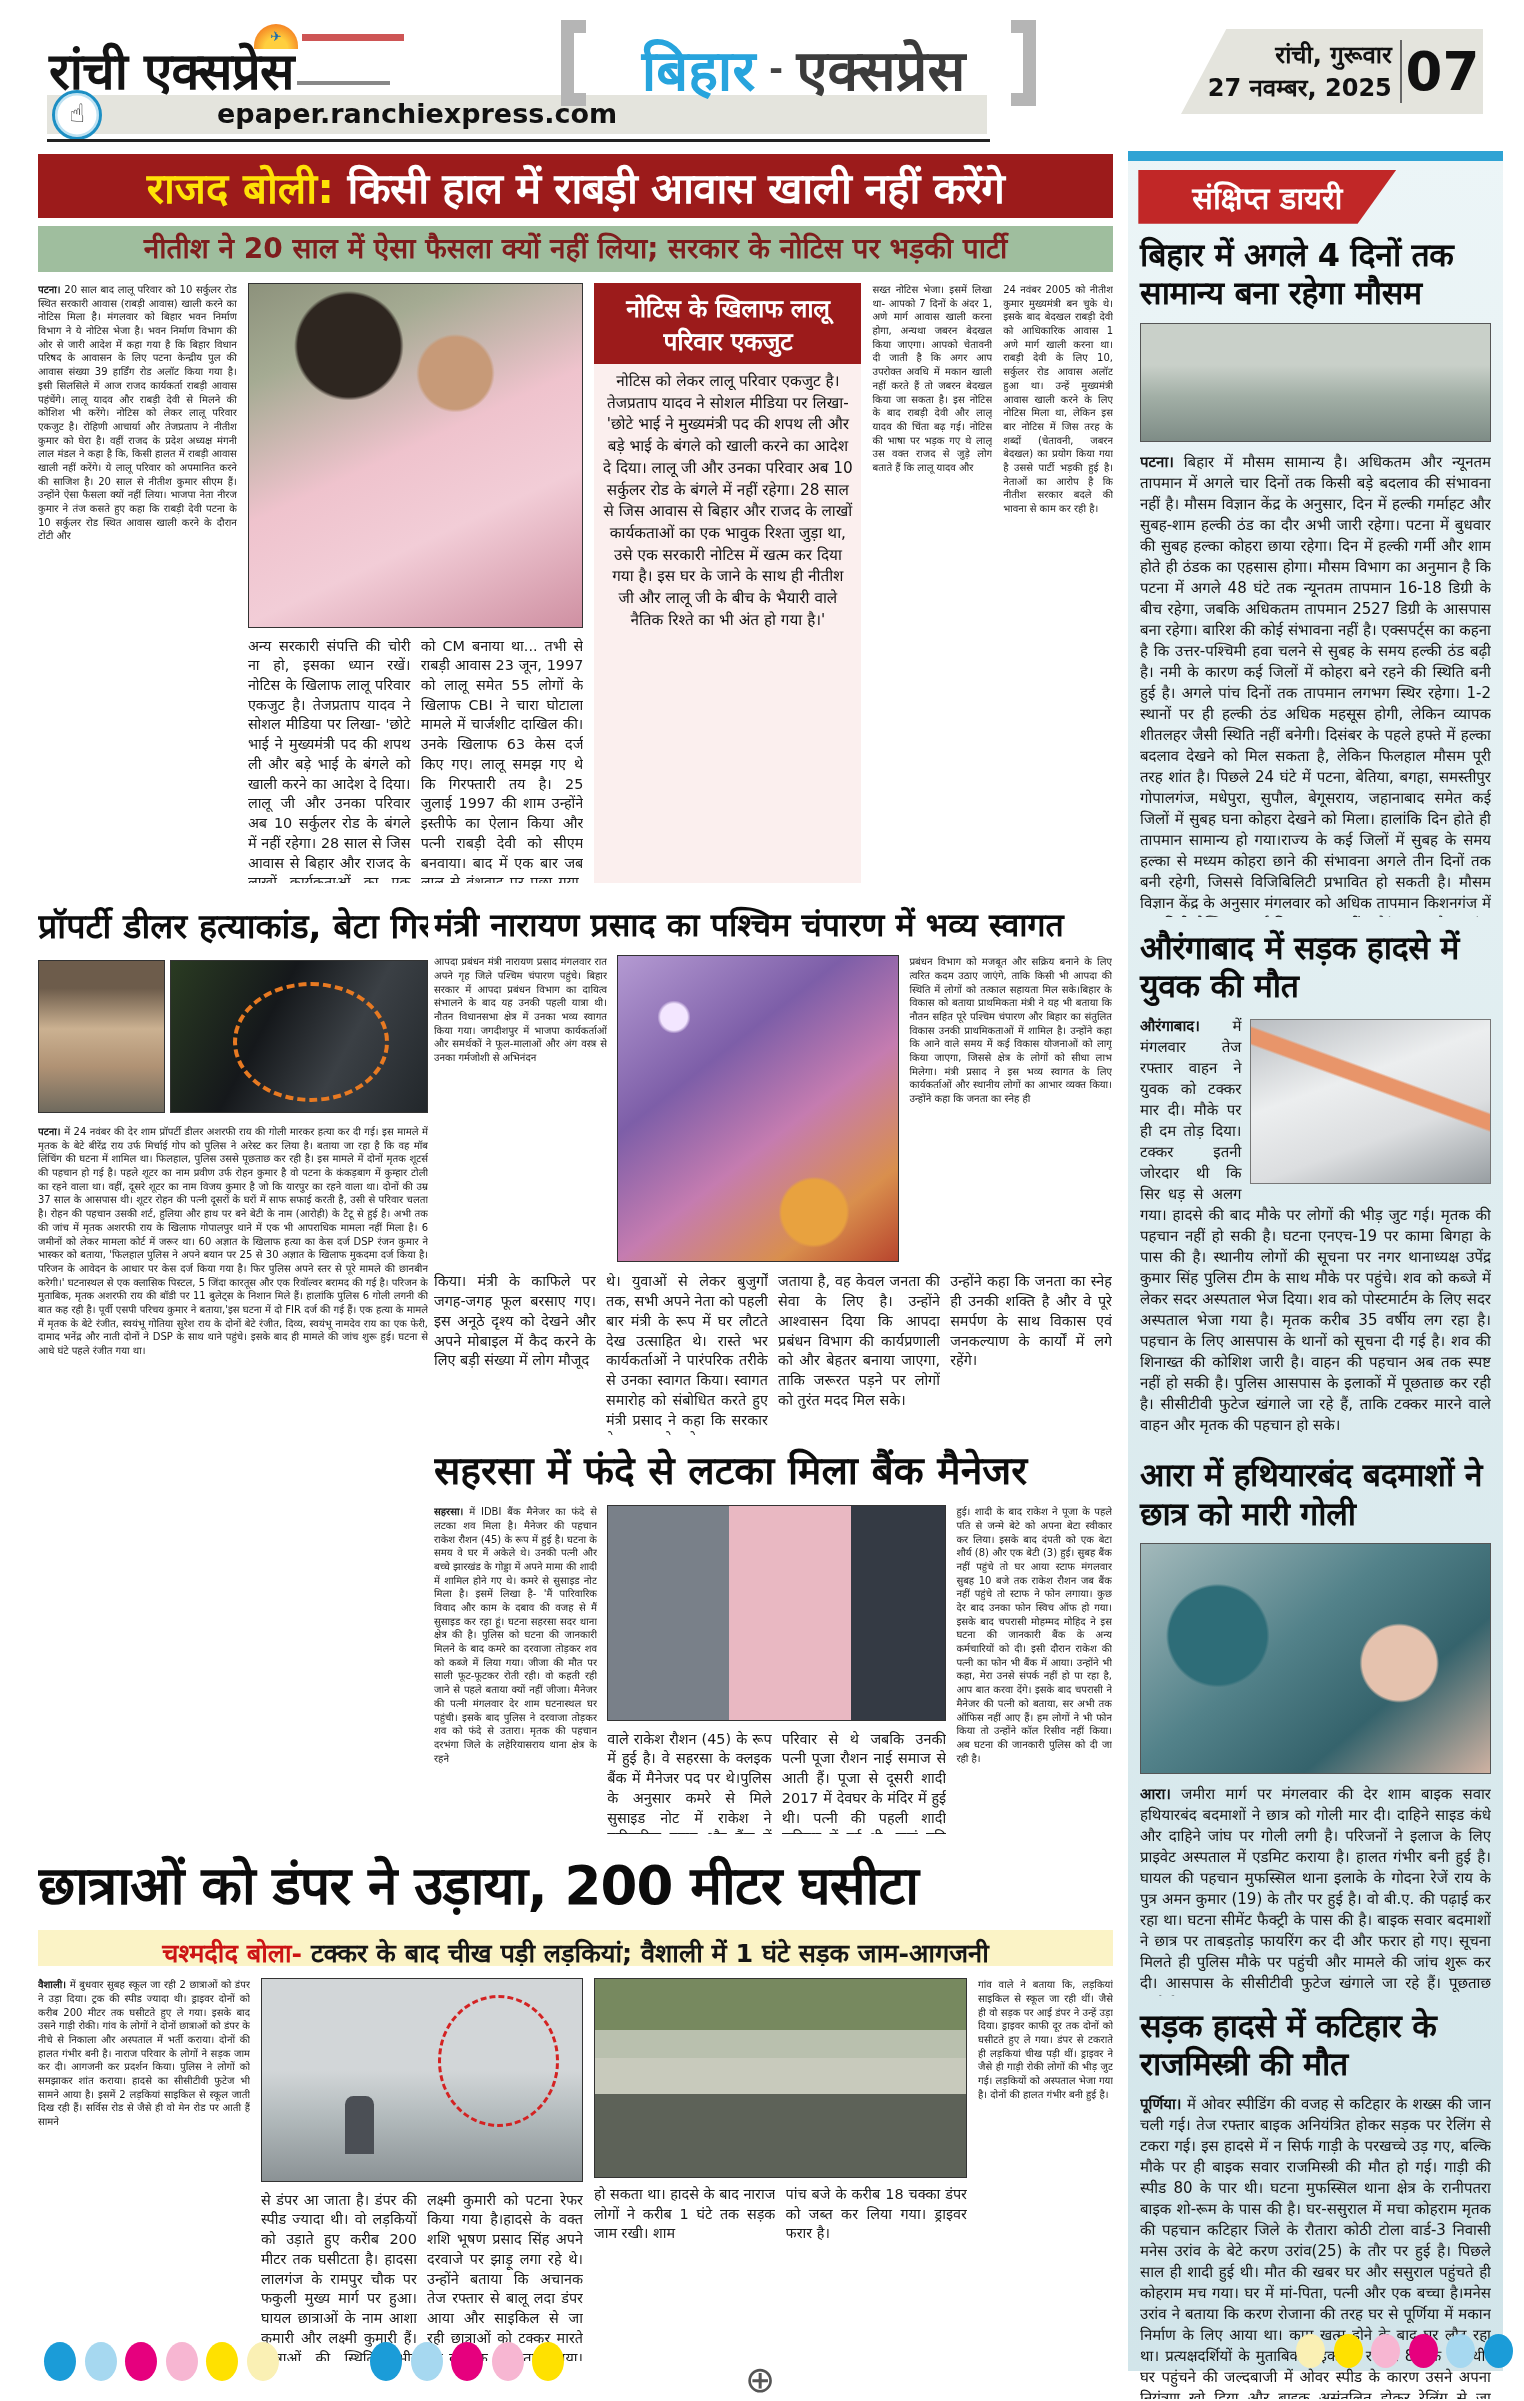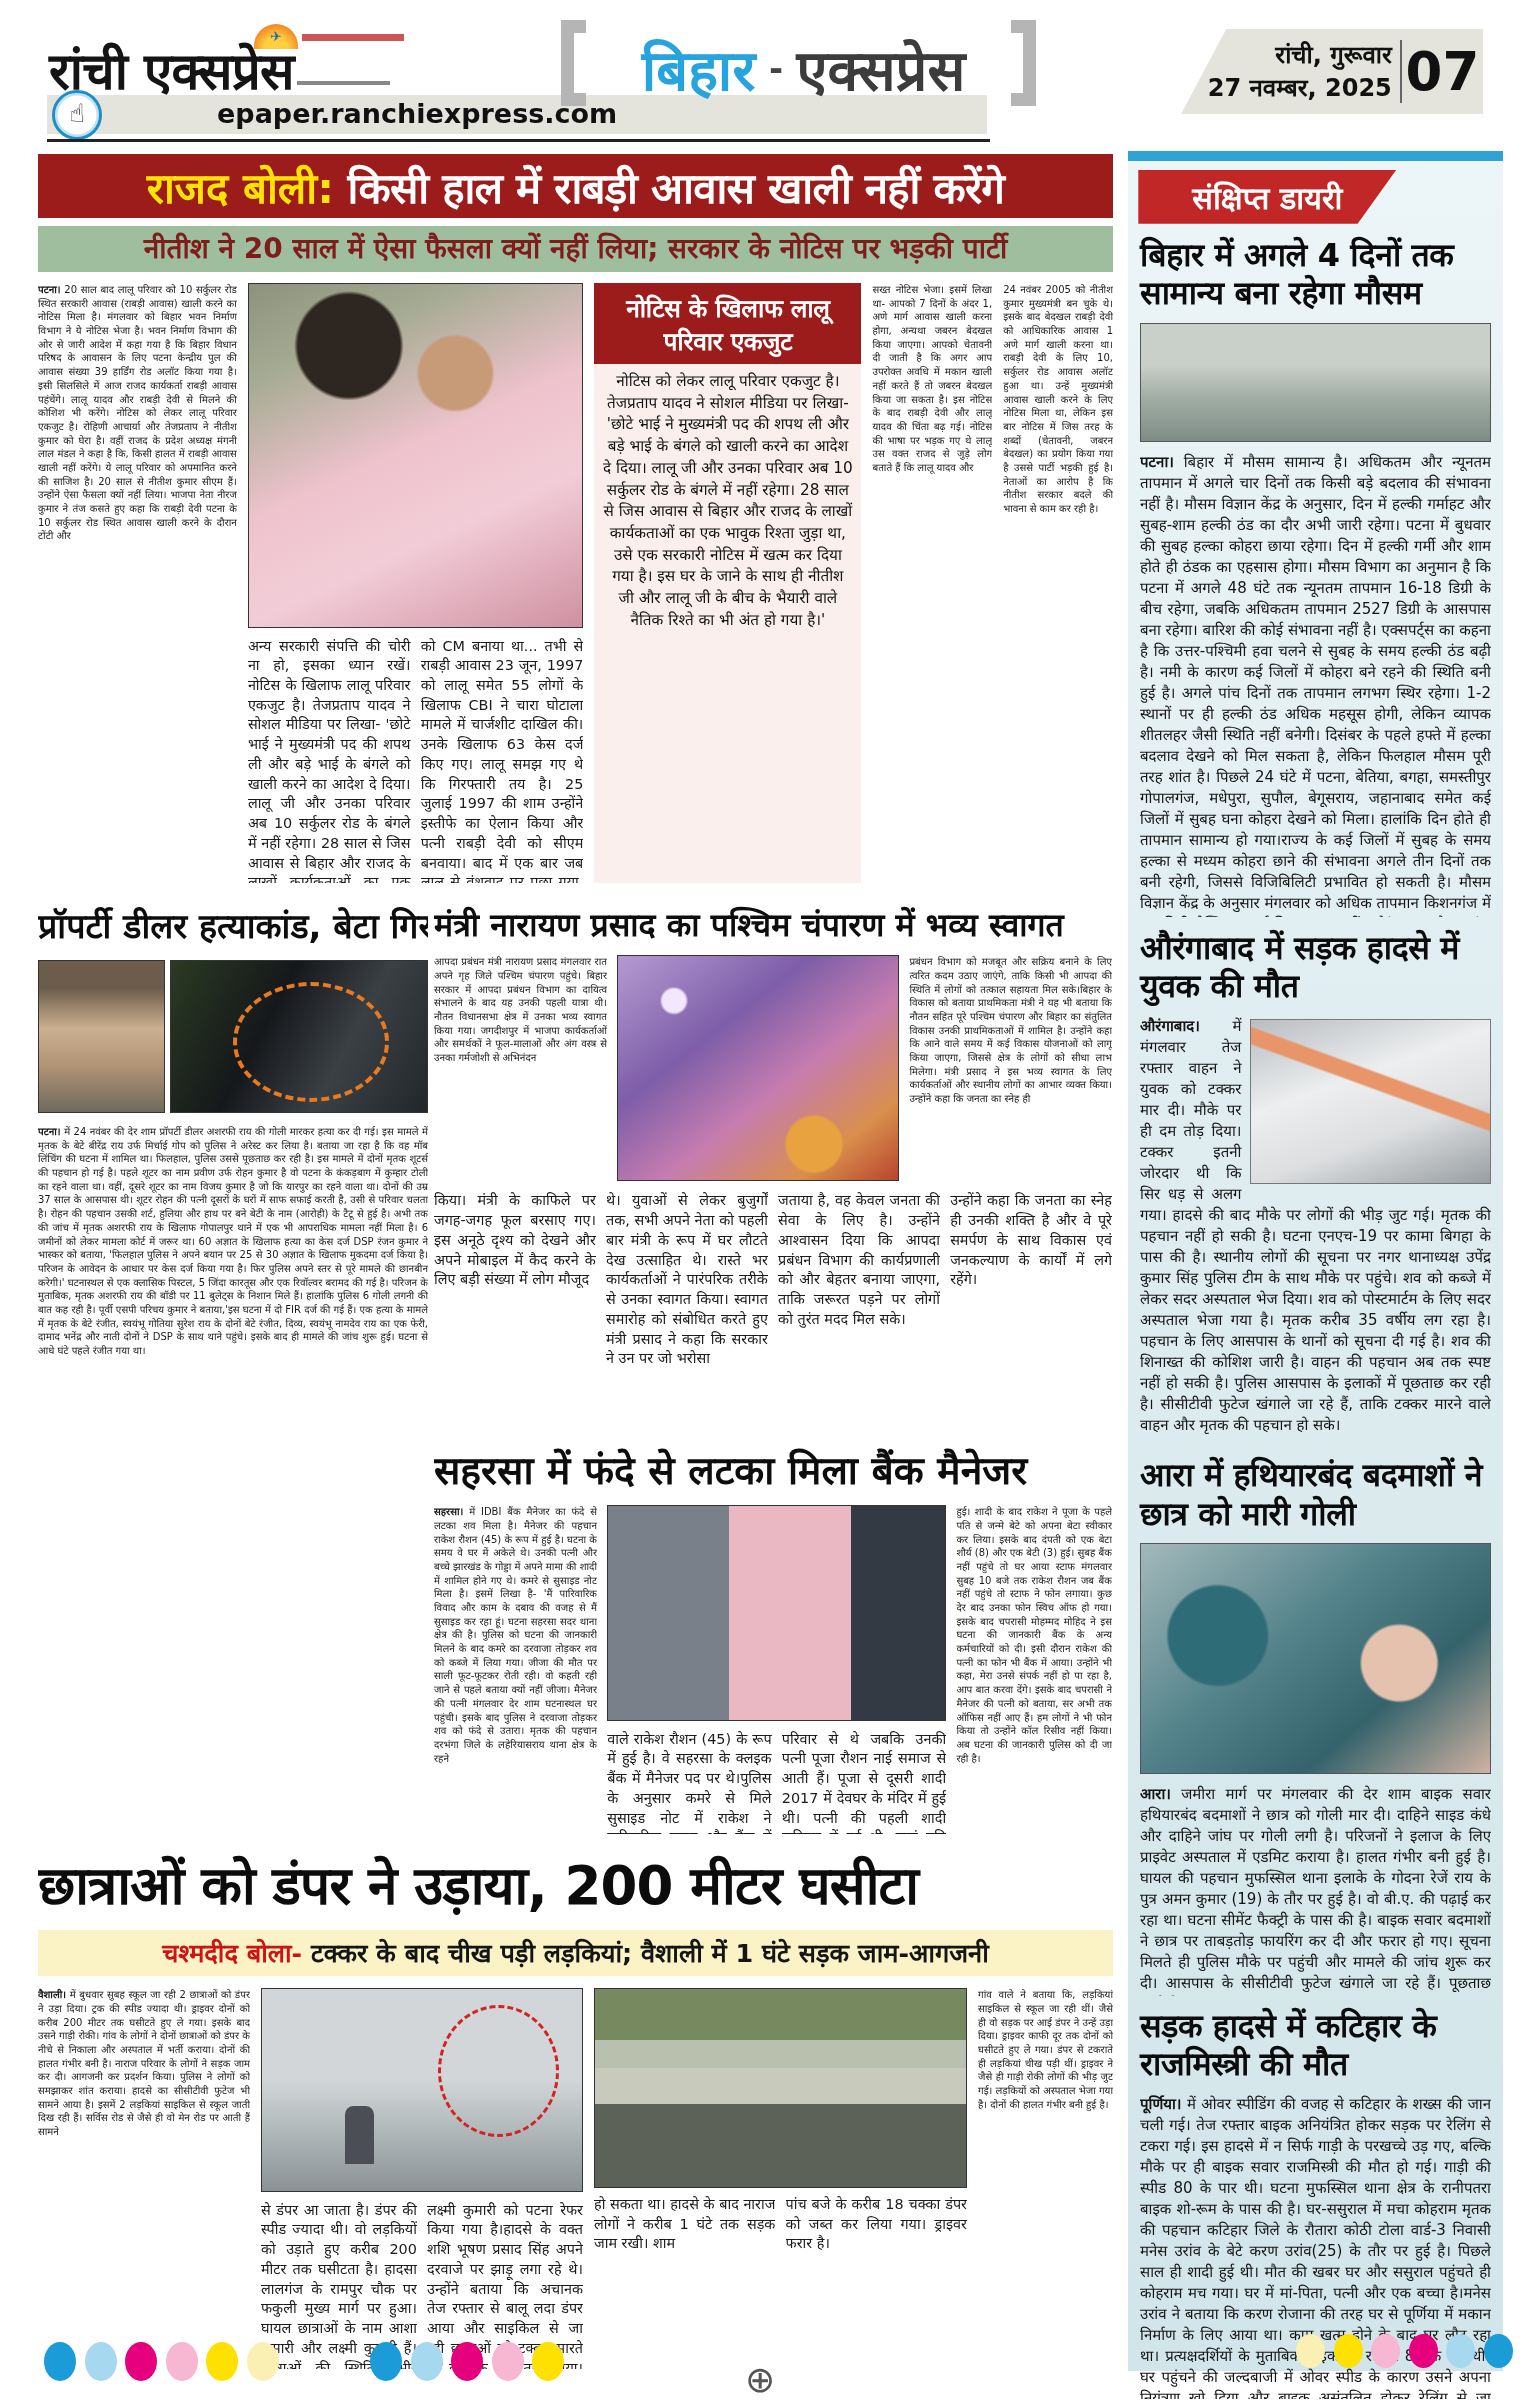--- a/index.html
+++ b/index.html
@@ -62,42 +62,42 @@
   .property{position:absolute;left:38px;top:902px;width:390px;height:933px;overflow:hidden;}
   .prop-head{font-size:34px;font-weight:bold;white-space:nowrap;overflow:hidden;margin-bottom:12px;color:#0d0d0d;}
   .prop-imgs{display:flex;gap:5.1px;height:153px;margin-bottom:12px;}
   .img-elder{width:125px;background:linear-gradient(180deg,#6d5c4b 0 18%,#cbb191 45%,#b09274 70%,#6f6a5e);}
   .img-crime{flex:1;position:relative;background:linear-gradient(118deg,#2a3b22 0%,#15181b 38%,#3b4045 66%,#22272b 100%);}
   .crime-circle{position:absolute;left:24%;top:14%;width:58%;height:74%;border:4.2px dashed #e87a22;border-radius:50%;}
   .prop-body{height:729px;}
   
   .minister{position:absolute;left:434px;top:902px;width:678px;height:533px;overflow:hidden;}
   .min-head{font-size:32px;font-weight:bold;white-space:nowrap;overflow:hidden;margin-bottom:10.2px;color:#0d0d0d;}
-  .min-row{display:flex;gap:10.2px;height:226px;}
+  .min-row{display:flex;gap:10.2px;height:307px;}
   .min-colL{width:173px;}
   .img-event{width:280px;background:
      radial-gradient(circle at 20% 20%,#f3e6ff 0 4%,transparent 5%),
      radial-gradient(circle at 70% 84%,#e8a23f 0 10%,transparent 11%),
      linear-gradient(142deg,#b49ad2 0%,#7d5ea8 34%,#c57cb0 58%,#d98f4d 82%,#b8452e 100%);}
   .min-colR{flex:1;}
   .min-subrow{display:flex;gap:10.2px;height:239px;margin-top:10.2px;}
   .min-subrow .subcol{height:100%;}
   
   .saharsa{position:absolute;left:434px;top:1442px;width:678px;height:392px;overflow:hidden;}
   .sah-head{font-size:39px;font-weight:bold;white-space:nowrap;overflow:hidden;margin-bottom:10.2px;color:#0d0d0d;}
   .sah-row{display:flex;gap:10.2px;height:332px;}
   .sah-colL{width:163px;}
   .sah-center{width:339px;display:flex;flex-direction:column;}
   .img-bank{height:214px;background:linear-gradient(90deg,#798089 0 36%,#e9b8c2 36% 72%,#343a44 72% 100%);}
   .sah-colR{flex:1;}
   
   .dumper{position:absolute;left:38px;top:1847px;width:1075px;height:522px;overflow:hidden;}
   .dum-head{font-size:53px;font-weight:bold;white-space:nowrap;overflow:hidden;letter-spacing:-0.8px;
             margin-bottom:10.2px;color:#0c0c0c;}
-  .dum-strip{background:#fbf3c6;height:46px;line-height:46px;text-align:center;font-size:25.4px;font-weight:bold;
+  .dum-strip{background:#fbf3c6;height:36px;line-height:46px;text-align:center;font-size:25.4px;font-weight:bold;
              margin-bottom:12px;white-space:nowrap;overflow:hidden;}
   .eyewitness{color:#cc1414;}
   .strip-rest{color:#151515;}
   .dum-row{display:flex;gap:11px;height:383px;}
   .dum-colA{width:212px;}
   .dum-colB{width:322px;display:flex;flex-direction:column;}
   .img-cctv{height:202px;position:relative;background:linear-gradient(180deg,#d2d6d8 0 45%,#b0b8ba 70%,#8b9295);}
   .cctv-circle{position:absolute;left:55%;top:8%;width:36%;height:62%;border:3.4px dashed #d42222;border-radius:50%;}
   .cctv-figure{position:absolute;left:26%;top:58%;width:29px;height:58px;background:#4b4f55;border-radius:8.5px 8.5px 0 0;}
   .dum-colC{width:373px;display:flex;flex-direction:column;}

